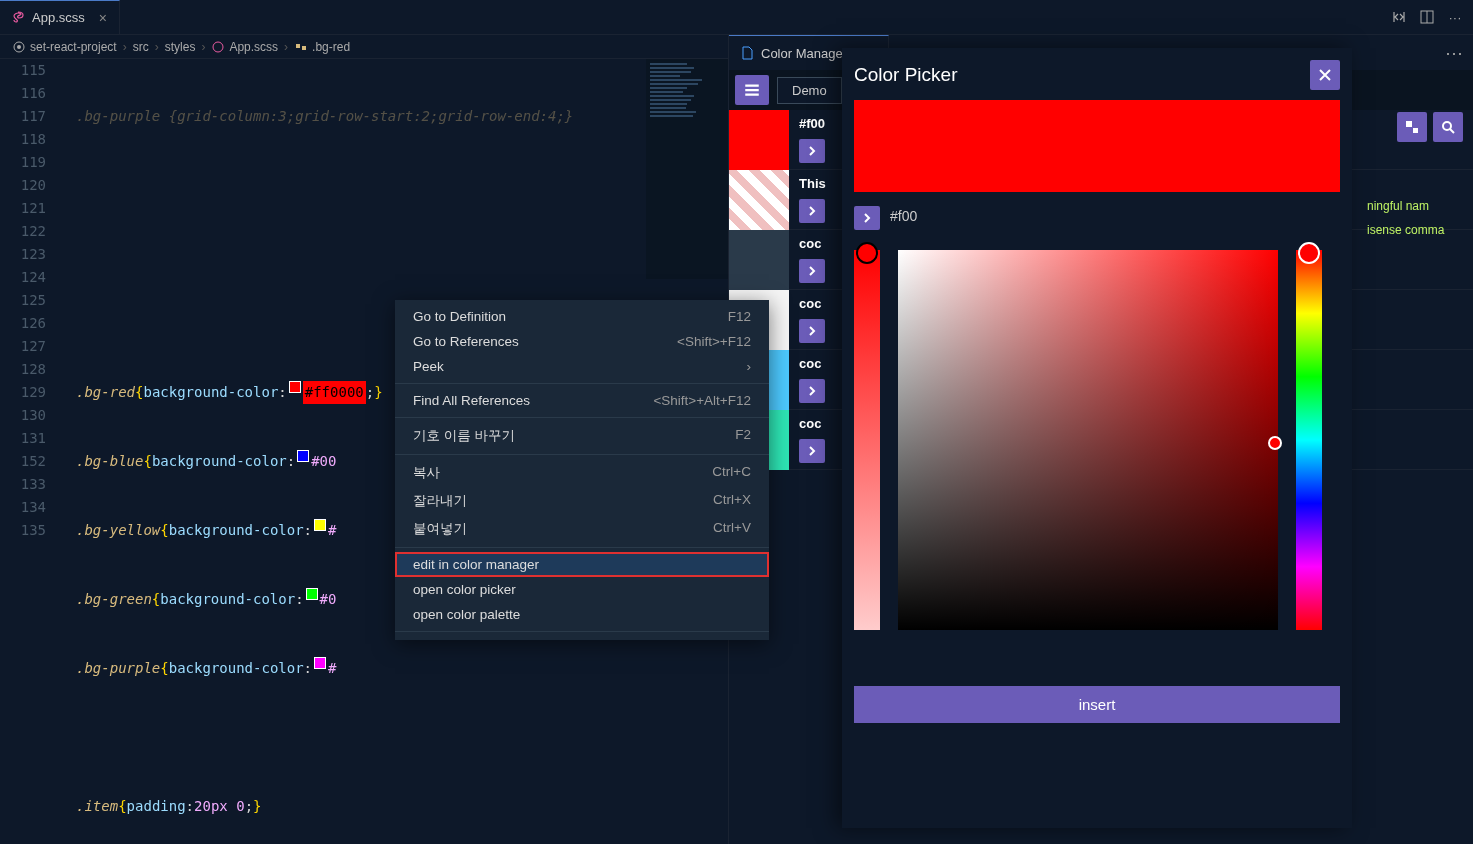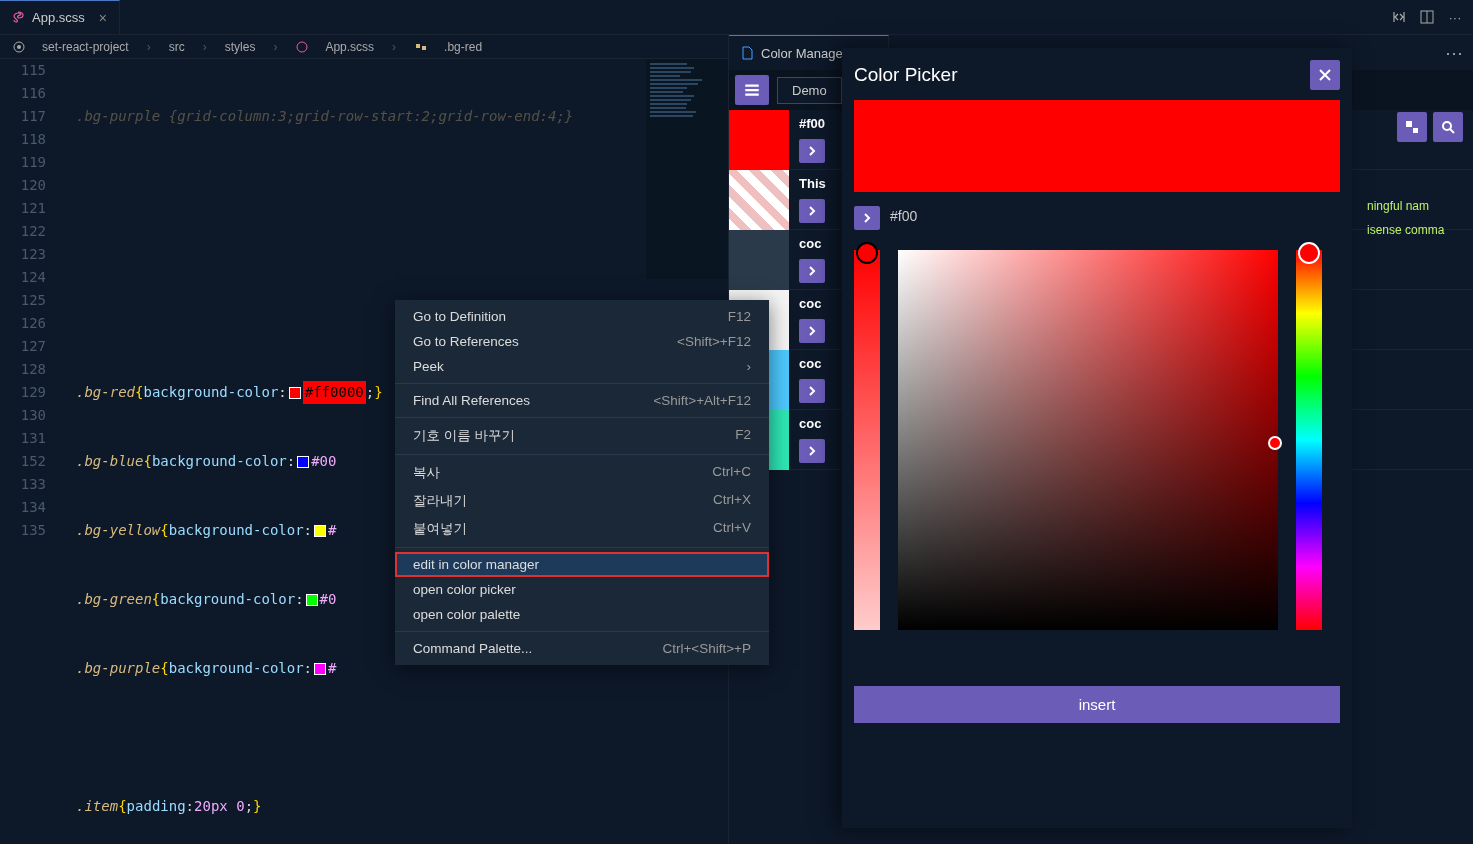--- a/index.html
+++ b/index.html
@@ -38,21 +38,21 @@
 
 .main-split { display: flex; height: calc(100% - 35px); }
 .editor-pane { width: 728px; position: relative; background: #0d1829; }
 .right-pane { flex: 1; background: #0d1829; border-left: 1px solid #1a2332; position: relative; }
 
 .breadcrumb {
   height: 24px;
   display: flex;
   align-items: center;
   padding: 0 12px;
-  gap: 16px;
+  gap: 4px;
   color: #888;
   font-size: 12px;
   border-bottom: 1px solid #1a2332;
 }
 .breadcrumb span { color: #aaa; }
 .breadcrumb .sep { color: #555; margin: 0 2px; }
 .bc-icon { width: 14px; height: 14px; display: inline-flex; align-items: center; }
 
 .gutter {
   position: absolute;
@@ -70,21 +70,21 @@
   position: absolute;
   left: 56px;
   top: 24px;
   right: 0;
   font-family: Consolas, monospace;
   font-size: 14px;
   line-height: 23px;
   white-space: pre;
   color: #d4d4d4;
 }
-.code-line { height: 23px; display: flex; align-items: center; }
+.code-line { height: 23px; display: flex; align-items: flex-start; }
 .padleft { padding-left: 20px; }
 .sel { color: #d7ba7d; font-style: italic; }
 .prop { color: #9cdcfe; }
 .brace { color: #ffd700; }
 .punct { color: #d4d4d4; }
 .num { color: #f0abfc; }
 .swatch { display: inline-block; width: 12px; height: 12px; border: 1px solid #fff; margin: 0 2px; vertical-align: middle; }
 .hexbox { background: #ff0000; color: #000; padding: 0 2px; }
 
 .minimap {
@@ -382,24 +382,20 @@
       <div class="cm-item highlighted">
           <span>edit in color manager</span>
         </div>
       <div class="cm-item">
           <span>open color picker</span>
         </div>
       <div class="cm-item">
           <span>open color palette</span>
         </div>
       <div class="cm-sep"></div>
-      <div class="cm-item">
-          <span>Command Palette...</span>
-          <span class="cm-shortcut">Ctrl+&lt;Shift&gt;+P</span>
-        </div>
     </div>
   </div>
 
   <div class="right-pane">
     <div class="right-tabs tabs-bar" style="border-bottom:none">
       <div class="tab active">
         <span class="tab-icon"><svg viewBox="0 0 16 16" width="16" height="16">
               <path d="M4 2h6l3 3v9H4z" fill="none" stroke="#4a9eff"></path>
             </svg></span>
         <span class="tab-label">Color Manager</span>

